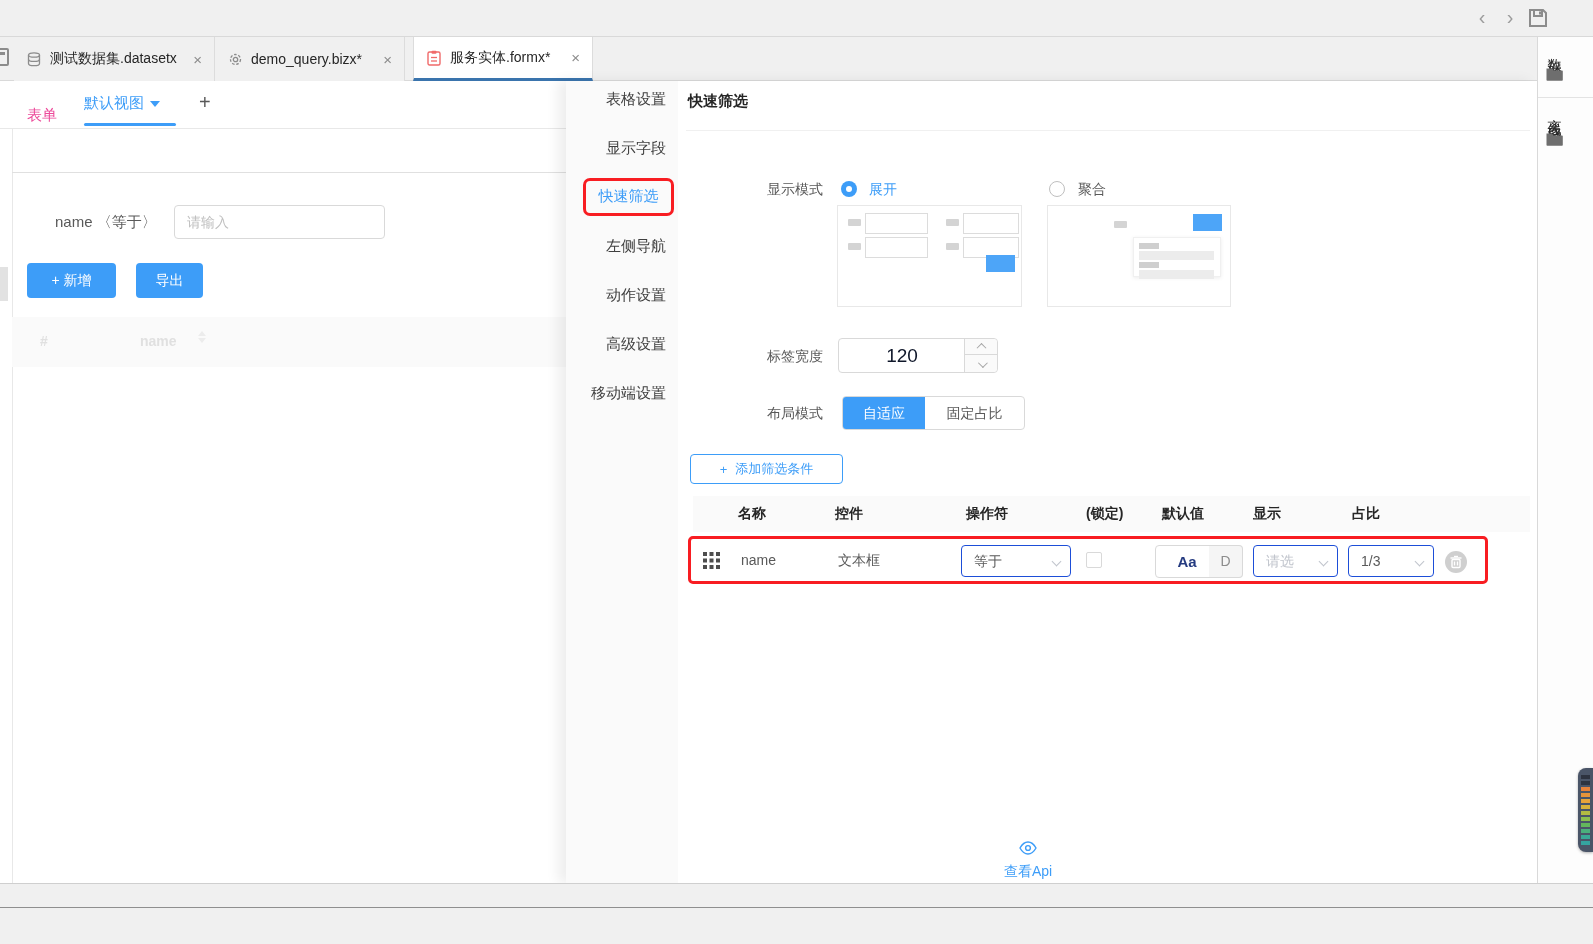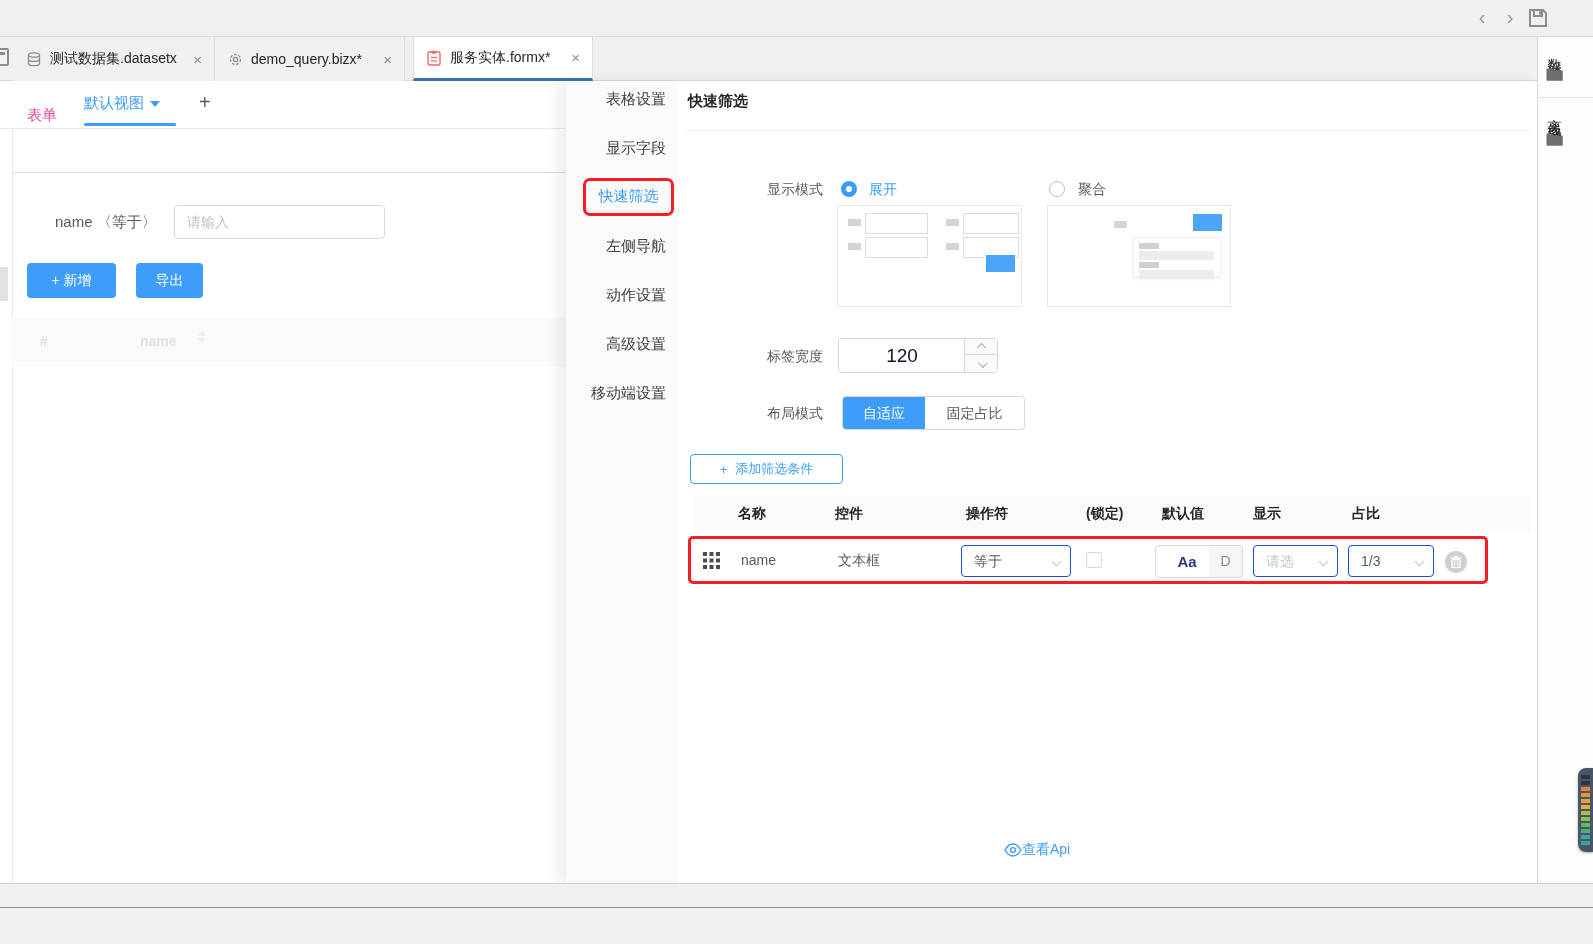--- a/index.html
+++ b/index.html
@@ -108,21 +108,21 @@
   .sel .sel-chev { position:absolute; right:10px; top:12px; }
   .sel-chev { display:inline-block; width:7px; height:7px; border-right:1.5px solid #c0c4cc; border-bottom:1.5px solid #c0c4cc; transform:rotate(45deg); }
   .sel-op { left:270px; width:110px; } .sel-op .sel-txt { color:#595959; }
   .cb { position:absolute; left:395px; top:13px; width:16px; height:16px; border:1px solid #d9d9d9; border-radius:2px; background:#fff; cursor:pointer; }
   .style-box { position:absolute; left:464px; top:6px; width:64px; height:33px; border:1px solid #d9d9d9; border-radius:4px 0 0 4px; background:#fff; text-align:center; line-height:31px; font-size:15px; font-weight:700; color:#253b80; cursor:pointer; }
   .d-box { position:absolute; left:518px; top:6px; width:34px; height:33px; border:1px solid #d9d9d9; border-left:none; border-radius:0 4px 4px 0; background:#f5f5f5; text-align:center; line-height:31px; font-size:14px; color:#8c8c8c; cursor:pointer; }
   .sel-disp { left:562px; width:85px; } .sel-disp .sel-txt { color:#c0c4cc; }
   .sel-ratio { left:657px; width:86px; } .sel-ratio .sel-txt { color:#595959; }
   .trash { position:absolute; left:753px; top:11px; width:24px; height:24px; cursor:pointer; }
 
-  .api-link { position:absolute; left:326px; top:760px; display:flex; align-items:center; gap:0; color:#3d9df8; font-size:14px; cursor:pointer; }
+  .api-link { position:absolute; left:326px; top:760px; display:flex; align-items:center; gap:8px; color:#3d9df8; font-size:14px; cursor:pointer;flex-direction:column; }
 
   
   .right-sidebar { position:absolute; left:1537px; top:37px; width:56px; height:869px; background:#fdfdfd; border-left:1px solid #d9d9d9; }
   .side-group { padding:10px 0 12px 7px; }
   .side-group.second { border-top:1px solid #e3e3e3; }
   .side-label { writing-mode:vertical-rl; text-orientation:upright; font-size:14px; color:#262626; letter-spacing:4px; line-height:20px; }
   .side-folder { margin-top:8px; margin-left:1px; }
 
   
   .bottom-strip { position:absolute; left:0; top:883px; width:1593px; height:61px; background:#f0f0f0; border-top:1px solid #cfcfcf; }

